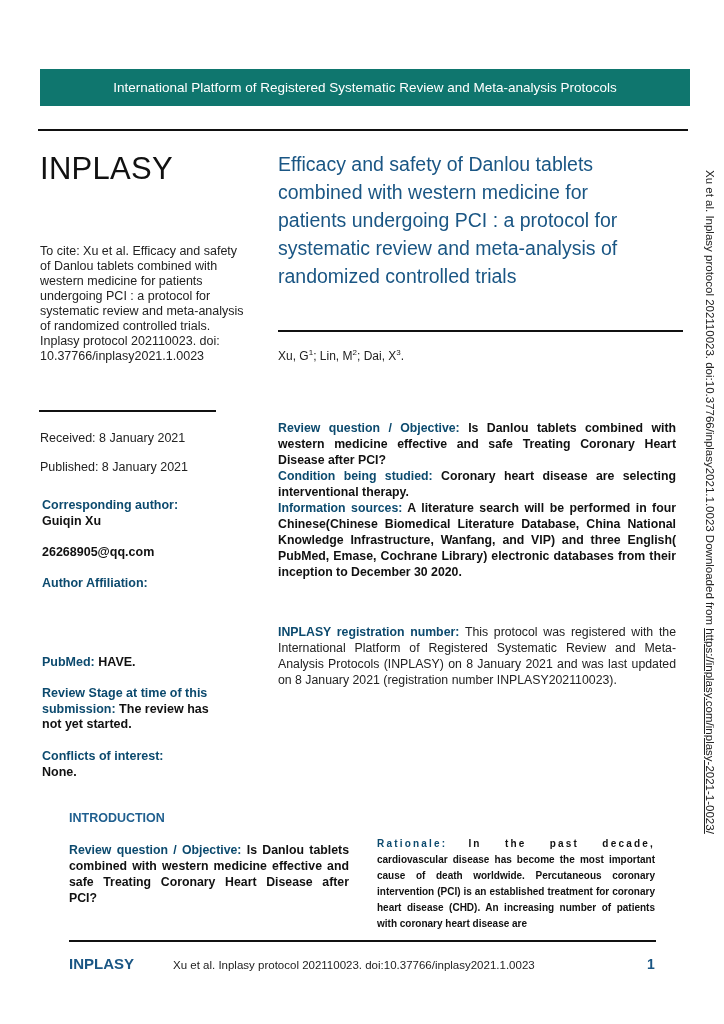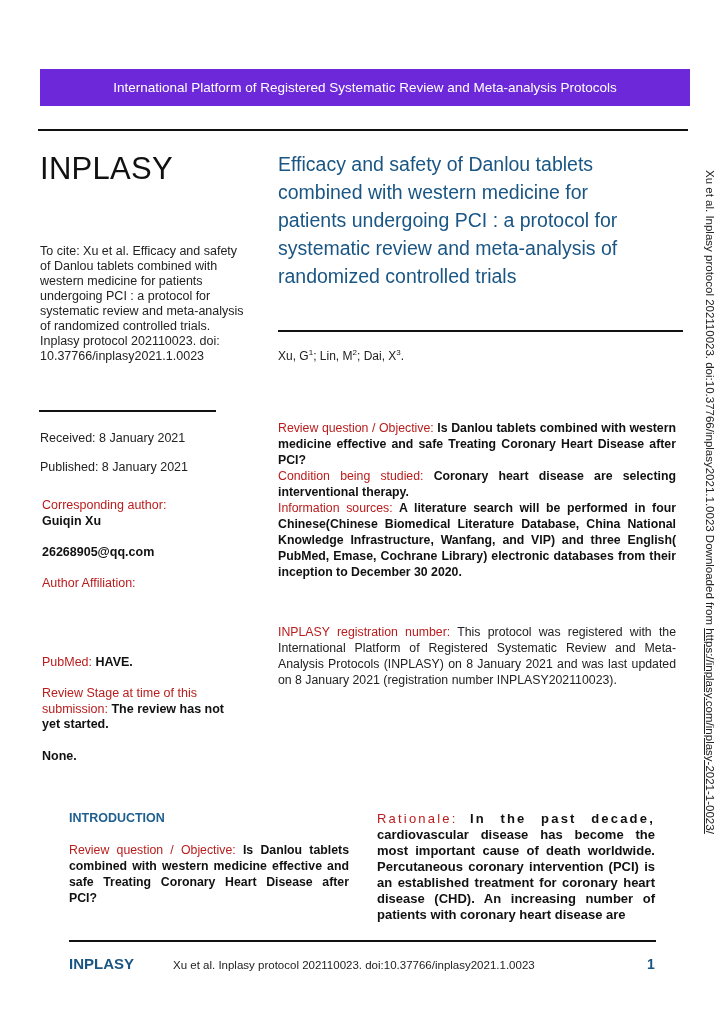--- a/index.html
+++ b/index.html
@@ -1,42 +1,42 @@
 <!DOCTYPE html>
 <html><head>
 <meta charset="utf-8">
 <style>
   html, body { margin:0; padding:0; background:#ffffff; }
   body { width:724px; height:1024px; position:relative; overflow:hidden;
          font-family:"Liberation Sans", sans-serif; color:#111; }
   .banner { position:absolute; left:40px; top:69px; width:650px; height:37px;
-            background:#6d28d9; color:#fff; font-size:13.5px;
+            background:#0f766e; color:#fff; font-size:13.5px;
             display:flex; align-items:center; justify-content:center; }
   .rule { position:absolute; background:#111; }
   .inplasy-title { position:absolute; left:40px; top:150px; font-size:31px;
                    line-height:38px; color:#111; letter-spacing:0.3px; }
   .cite { position:absolute; left:40px; top:244px; width:205px; font-size:12.5px;
           line-height:15px; color:#222; }
   .meta-line { position:absolute; left:40px; font-size:12.5px; color:#222; }
   .side { position:absolute; left:42px; width:200px; font-size:12.5px; line-height:15.5px; }
-  .blue { color:#b91c1c; font-weight:normal; }
+  .blue { color:#0c4a6e; font-weight:bold; }
   .bold { font-weight:bold; color:#111; }
   .main-title { position:absolute; left:278px; top:150px; width:380px;
                 font-size:19.5px; line-height:28px; font-weight:normal; color:#1a5684; }
   .authors { position:absolute; left:278px; top:348px; font-size:12px; color:#222; }
   .authors sup { font-size:8px; }
   .summary { position:absolute; left:278px; top:420px; width:398px; font-size:12.3px;
              line-height:16px; text-align:justify; font-weight:bold; }
   .reg { position:absolute; left:278px; top:624px; width:398px; font-size:12.3px;
          line-height:16px; text-align:justify; color:#222; }
   .intro-head { position:absolute; left:69px; top:811px; font-size:12.5px;
                 font-weight:bold; color:#1f5f8f; }
   .intro-p { position:absolute; left:69px; top:842px; width:280px; font-size:12.3px;
              line-height:16px; text-align:justify; font-weight:bold; }
-  .rationale { position:absolute; left:377px; top:811px; width:278px; font-size:13px;
+  .rationale { position:absolute; left:377px; top:836px; width:278px; font-size:10px;
                line-height:16px; text-align:justify; font-weight:bold; }
   .rationale .spaced { letter-spacing:2.2px; }
   .footer-brand { position:absolute; left:69px; top:955px; font-size:15px;
                   font-weight:bold; color:#1a5684; }
   .footer-cite { position:absolute; left:173px; top:959px; font-size:11.5px; color:#222; }
   .footer-page { position:absolute; left:647px; top:956px; font-size:14px;
                  font-weight:bold; color:#1a5684; }
   .vertical { position:absolute; left:704px; top:170px; transform-origin:0 0;
               transform:rotate(90deg) translateY(-100%); white-space:nowrap;
               font-size:11.5px; color:#222; }
@@ -77,20 +77,21 @@
   <span class="blue">PubMed:</span>
   <span class="bold">HAVE.</span>
 </div>
 
 <div class="side" style="top:686px; width:185px;">
   <span class="blue">Review Stage at time of this submission:</span>
   <span class="bold">The review has not yet started.</span>
 </div>
 
 <div class="side" style="top:749px;">
+  <div class="blue">Conflicts of interest:</div>
   <div class="bold">None.</div>
 </div>
 
 <div class="main-title">Efficacy and safety of Danlou tablets combined with western medicine for patients undergoing PCI : a protocol for systematic review and meta-analysis of randomized controlled trials</div>
 
 <div class="rule" style="left:278px; top:330px; width:405px; height:2px;"></div>
 
 <div class="authors">
   <span><span>Xu, G</span><sup>1</sup><span>; </span></span><span><span>Lin, M</span><sup>2</sup><span>; </span></span><span><span>Dai, X</span><sup>3</sup><span>.</span></span>
 </div>

